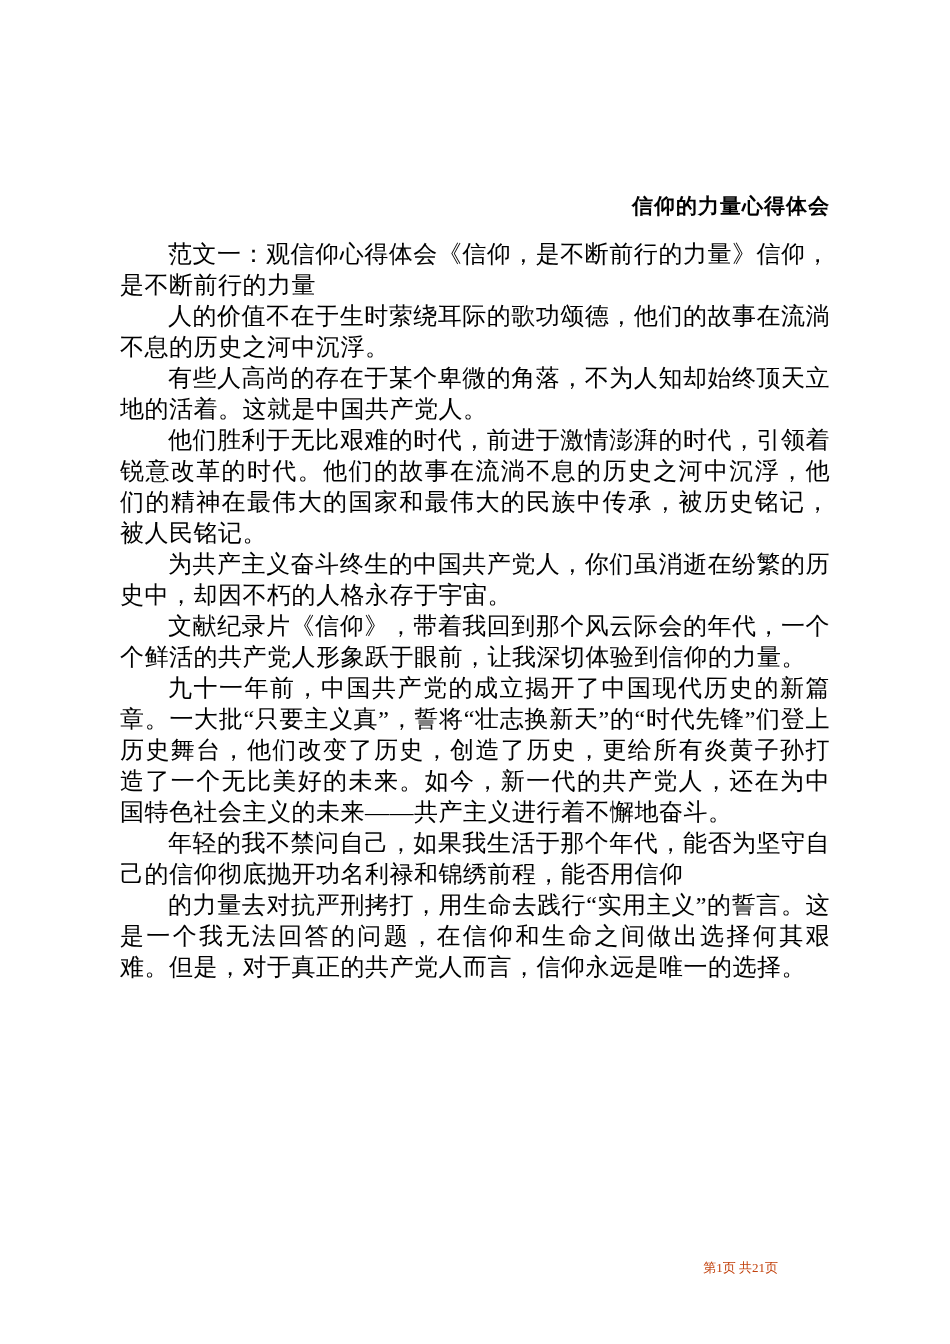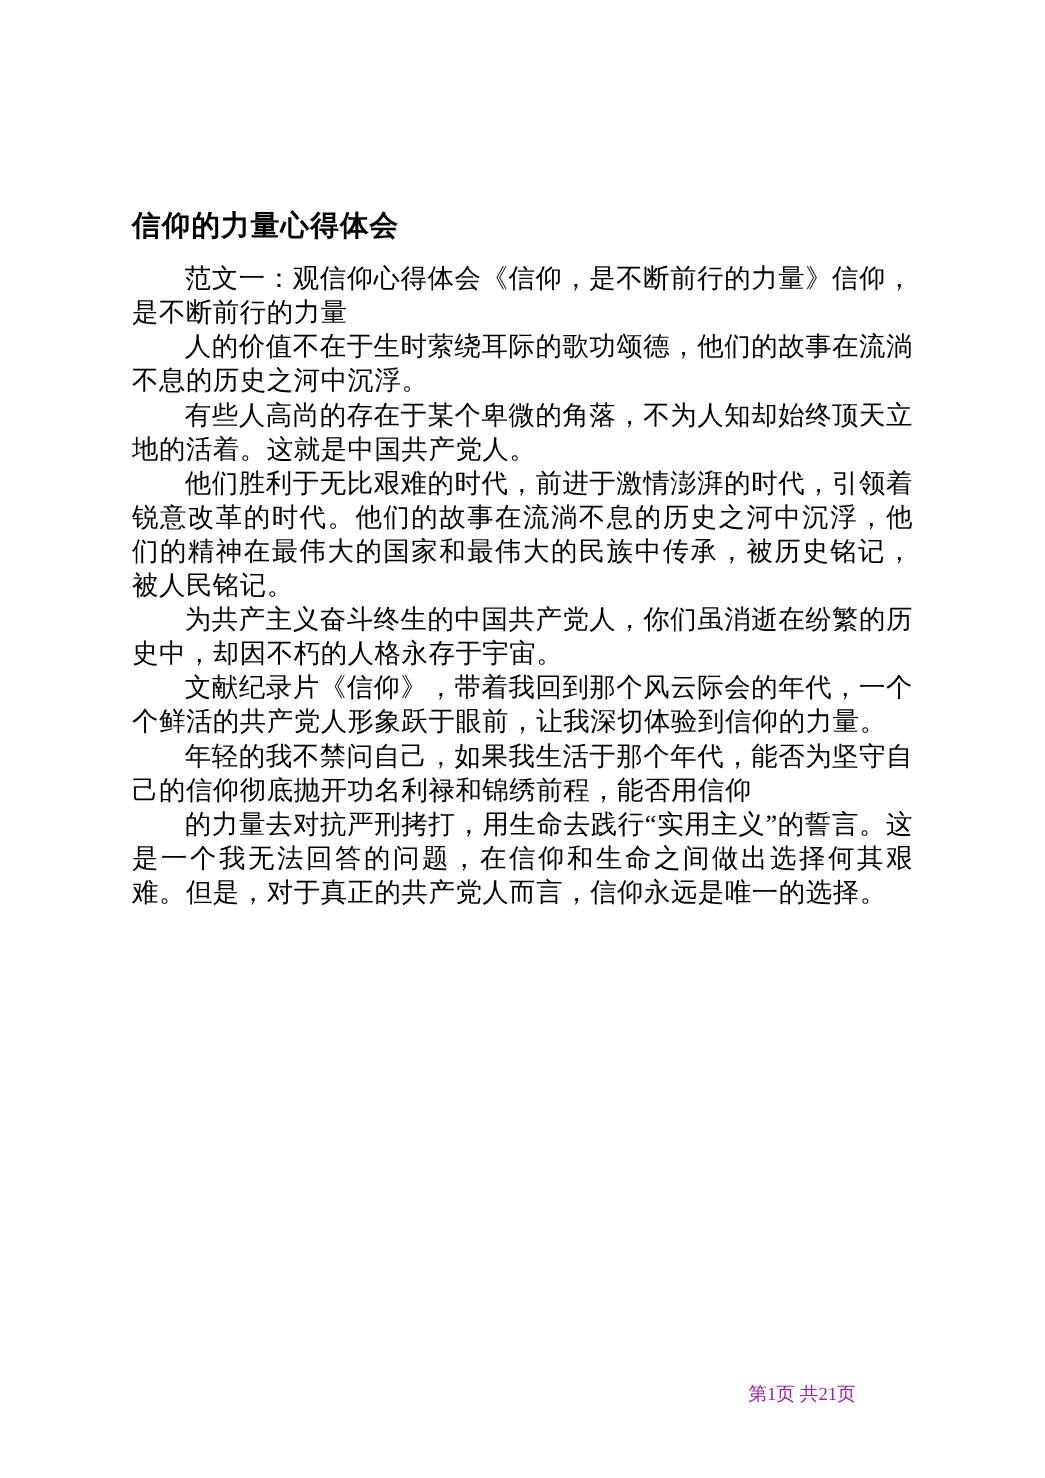--- a/index.html
+++ b/index.html
@@ -12,56 +12,57 @@
     .page {
       position: relative;
       width: 950px;
       height: 1344px;
       background: #ffffff;
       box-sizing: border-box;
       padding: 186px 120px 0 120px;
       overflow: hidden;
     }
     .doc-title {
-      font-size: 26px;
+      font-size: 21px;
       font-weight: bold;
-      text-align: left;
+      text-align: right;
       margin: 0 0 13px 0;
       line-height: 40px;
       letter-spacing: 1px;
     }
     .content p {
       margin: 0;
       font-size: 24px;
       line-height: 31px;
       text-align: justify;
       text-indent: 2em;
       word-break: break-all;
       letter-spacing: 0.5px;
     }
     .page-footer {
       position: absolute;
       bottom: 66px;
       right: 172px;
-      font-size: 17px;
+      font-size: 13px;
       line-height: 20px;
-      color: #a21caf;
+      color: #c2410c;
     }
   </style>
 </head>
 <body>
 
 <div class="page">
   <h1 class="doc-title">信仰的力量心得体会</h1>
 
   <div class="content">
       <p>范文一：观信仰心得体会《信仰，是不断前行的力量》信仰，是不断前行的力量</p>
       <p>人的价值不在于生时萦绕耳际的歌功颂德，他们的故事在流淌不息的历史之河中沉浮。</p>
       <p>有些人高尚的存在于某个卑微的角落，不为人知却始终顶天立地的活着。这就是中国共产党人。</p>
       <p>他们胜利于无比艰难的时代，前进于激情澎湃的时代，引领着锐意改革的时代。他们的故事在流淌不息的历史之河中沉浮，他们的精神在最伟大的国家和最伟大的民族中传承，被历史铭记，被人民铭记。</p>
       <p>为共产主义奋斗终生的中国共产党人，你们虽消逝在纷繁的历史中，却因不朽的人格永存于宇宙。</p>
       <p>文献纪录片《信仰》，带着我回到那个风云际会的年代，一个个鲜活的共产党人形象跃于眼前，让我深切体验到信仰的力量。</p>
+      <p>九十一年前，中国共产党的成立揭开了中国现代历史的新篇章。一大批“只要主义真”，誓将“壮志换新天”的“时代先锋”们登上历史舞台，他们改变了历史，创造了历史，更给所有炎黄子孙打造了一个无比美好的未来。如今，新一代的共产党人，还在为中国特色社会主义的未来——共产主义进行着不懈地奋斗。</p>
       <p>年轻的我不禁问自己，如果我生活于那个年代，能否为坚守自己的信仰彻底抛开功名利禄和锦绣前程，能否用信仰</p>
       <p>的力量去对抗严刑拷打，用生命去践行“实用主义”的誓言。这是一个我无法回答的问题，在信仰和生命之间做出选择何其艰难。但是，对于真正的共产党人而言，信仰永远是唯一的选择。</p>
     </div>
 
   <div class="page-footer">第1页 共21页</div>
 </div>
 
 </body></html>

